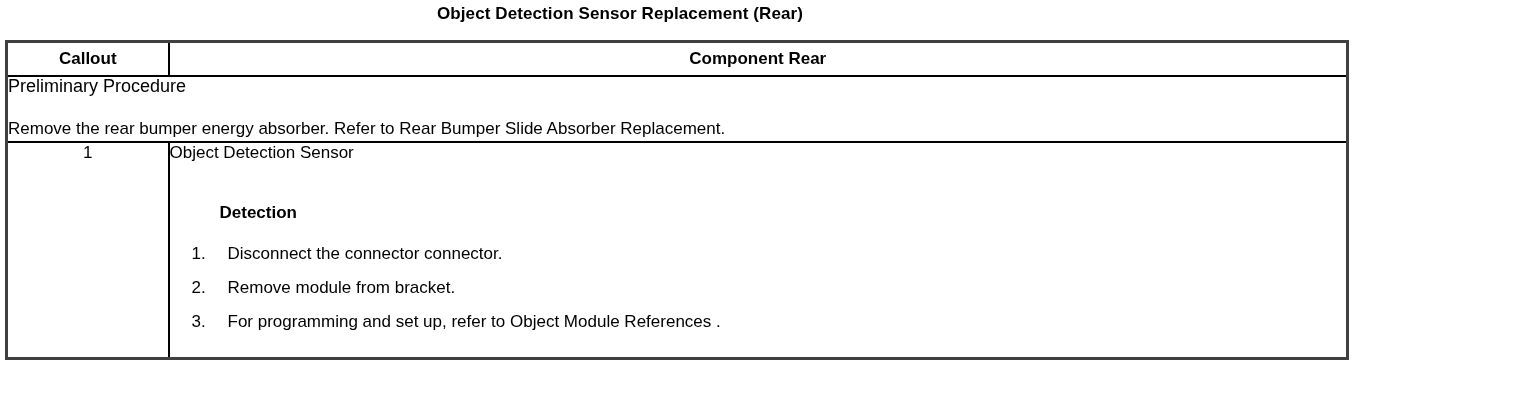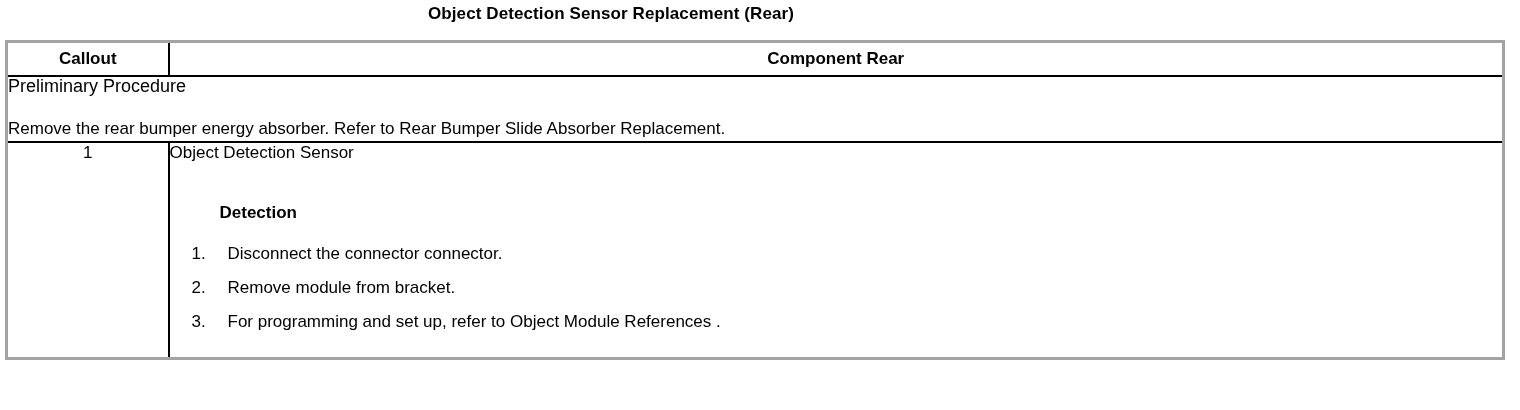--- a/index.html
+++ b/index.html
@@ -17,35 +17,35 @@
 
   .page {
     position: relative;
     width: 1520px;
     height: 410px;
   }
 
   .doc-title {
     position: absolute;
     top: 4px;
-    left: 7px;
+    left: 16px;
     width: 1208px;
     text-align: center;
     font-size: 17px;
     font-weight: bold;
     letter-spacing: 0.1px;
   }
 
   .proc-table {
     position: absolute;
     top: 40px;
     left: 5px;
-    width: 1500px;
+    width: 1344px;
     border-collapse: collapse;
-    border: 3px solid #a3a3a3;
+    border: 3px solid #404040;
     table-layout: fixed;
   }
 
   .proc-table td,
   .proc-table th {
     border: 2px solid #000000;
     padding: 0;
     vertical-align: top;
     font-weight: normal;
   }

